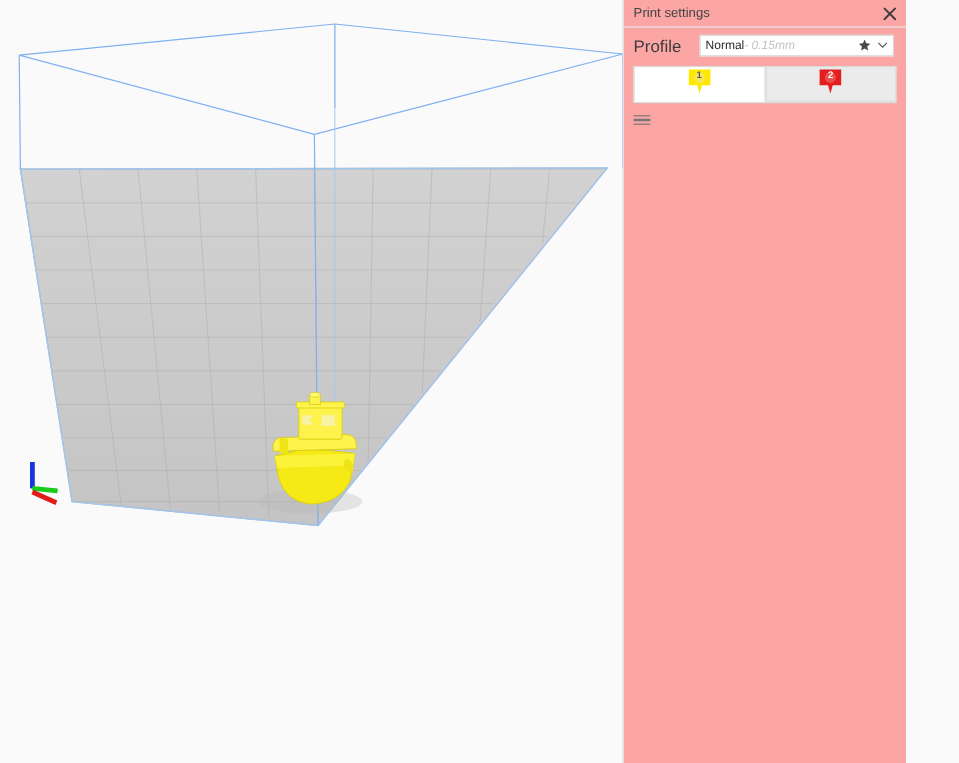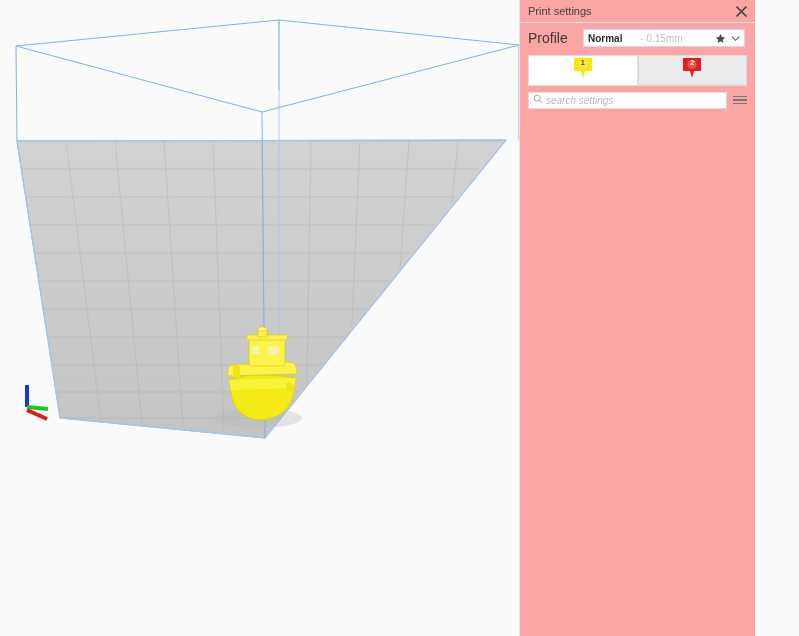--- a/index.html
+++ b/index.html
@@ -39,22 +39,22 @@
 
   .profile-row{
     display:flex;align-items:center;height:30px;padding:0 10px 0 8px;
   }
   .profile-label{width:55px;font-size:14px;color:#3b3b3b;}
   .profile-box{
     flex:1;height:18px;border:1px solid #d8d8d8;background:#fff;
     display:flex;align-items:center;padding:0 4px;position:relative;
     box-sizing:border-box;cursor:pointer;
   }
-  .profile-val{font-size:10px;color:#2b2b2b;font-weight:bold;}
-  .profile-sub{font-size:10px;color:#c2c2c2;margin-left:18px;}
+  .profile-val{font-size:10px;color:#2b2b2b;font-weight:normal;}
+  .profile-sub{font-size:10px;color:#c2c2c2;margin-left:0;font-style:italic;}
   .profile-icons{position:absolute;right:4px;top:0;height:18px;display:flex;align-items:center;gap:5px;}
 
   
   .tabs{display:flex;height:32px;padding:0 8px;gap:0;align-items:flex-end;}
   .tab{
     flex:1;height:30px;position:relative;box-sizing:border-box;
     border:1px solid #dcdcdc;cursor:pointer;
   }
   .tab.active{background:#fff;border-bottom:1px solid #fff;}
   .tab.inactive{background:#ebebeb;}
@@ -228,29 +228,20 @@
             <path d="M2,1 L20,1 L20,14 L13,14 L11,21 L9,14 L2,14 Z" fill="#e41e1e"></path>
             <circle cx="11" cy="7.5" r="4.6" fill="#ffffff" opacity="0.22"></circle>
           </svg>
           <span class="num">2</span>
         </span>
       </div>
     </div>
     <div class="tabs-underline"></div>
 
     <div class="search-row">
-      <div class="search-box">
-        <span>
-          <svg width="10" height="10" viewBox="0 0 12 12">
-              <circle cx="5" cy="5" r="3.6" stroke="#9b9b9b" stroke-width="1.1" fill="none"></circle>
-              <line x1="7.7" y1="7.7" x2="11" y2="11" stroke="#9b9b9b" stroke-width="1.1"></line>
-            </svg>
-        </span>
-        <input type="text" placeholder="search settings" style="">
-      </div>
       <span class="menu-btn">
           <i></i>
           <i></i>
           <i></i>
         </span>
     </div>
 
   </div>
 </div>
 

